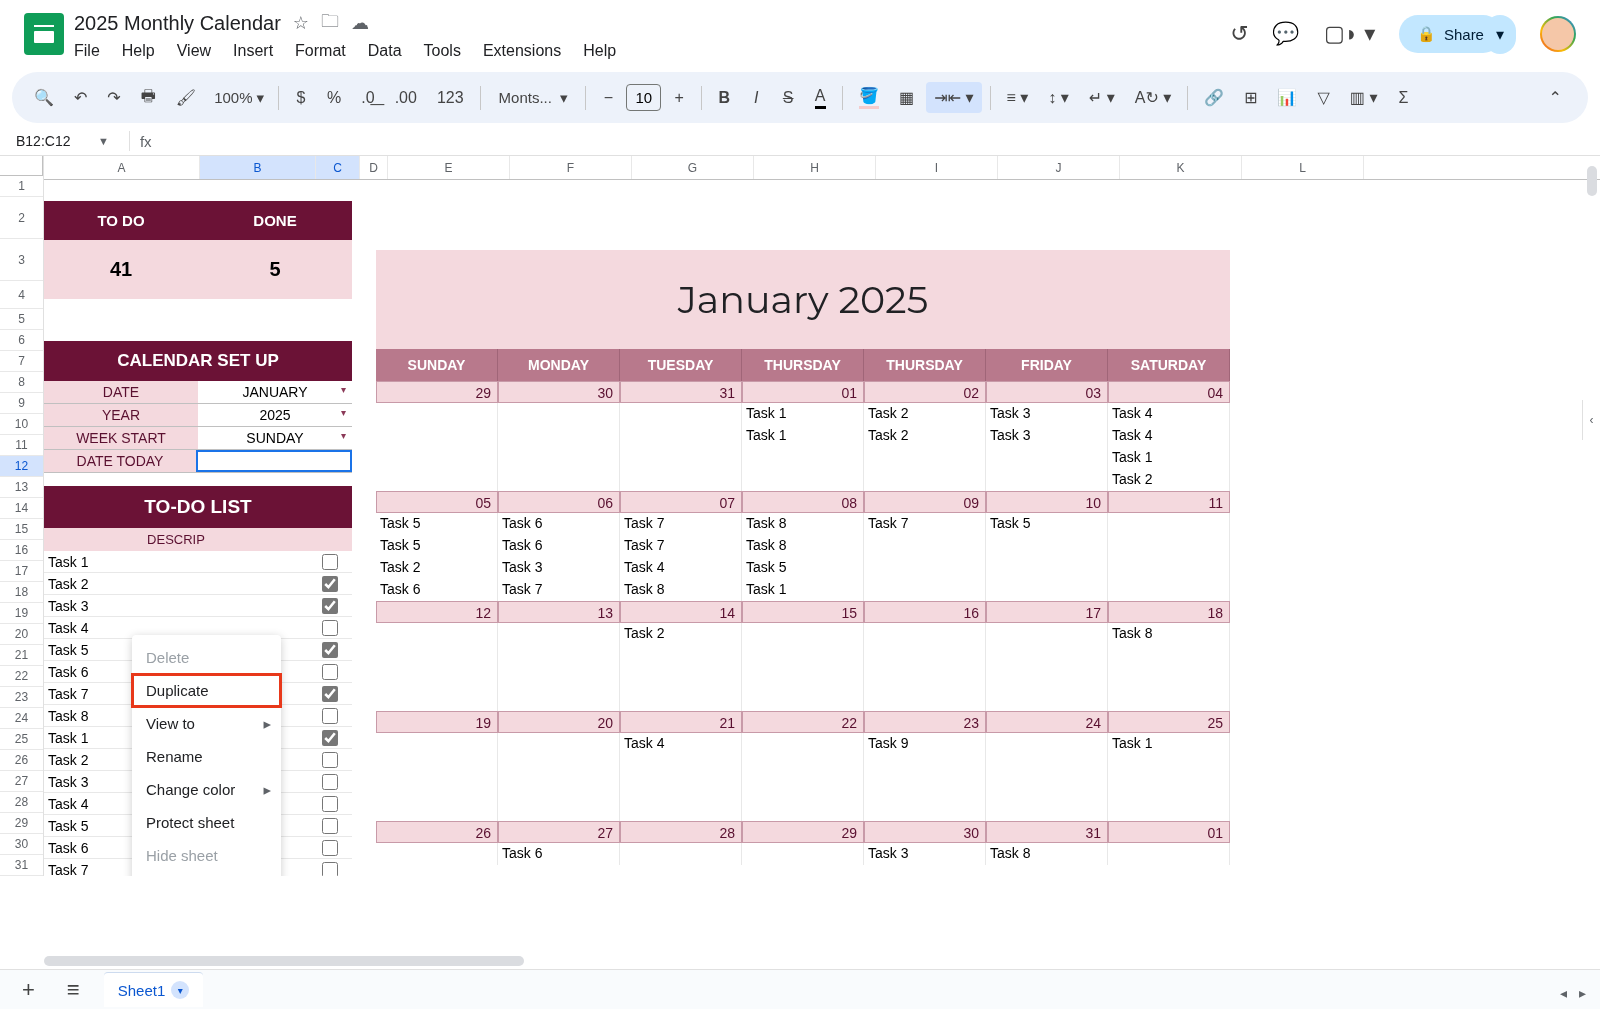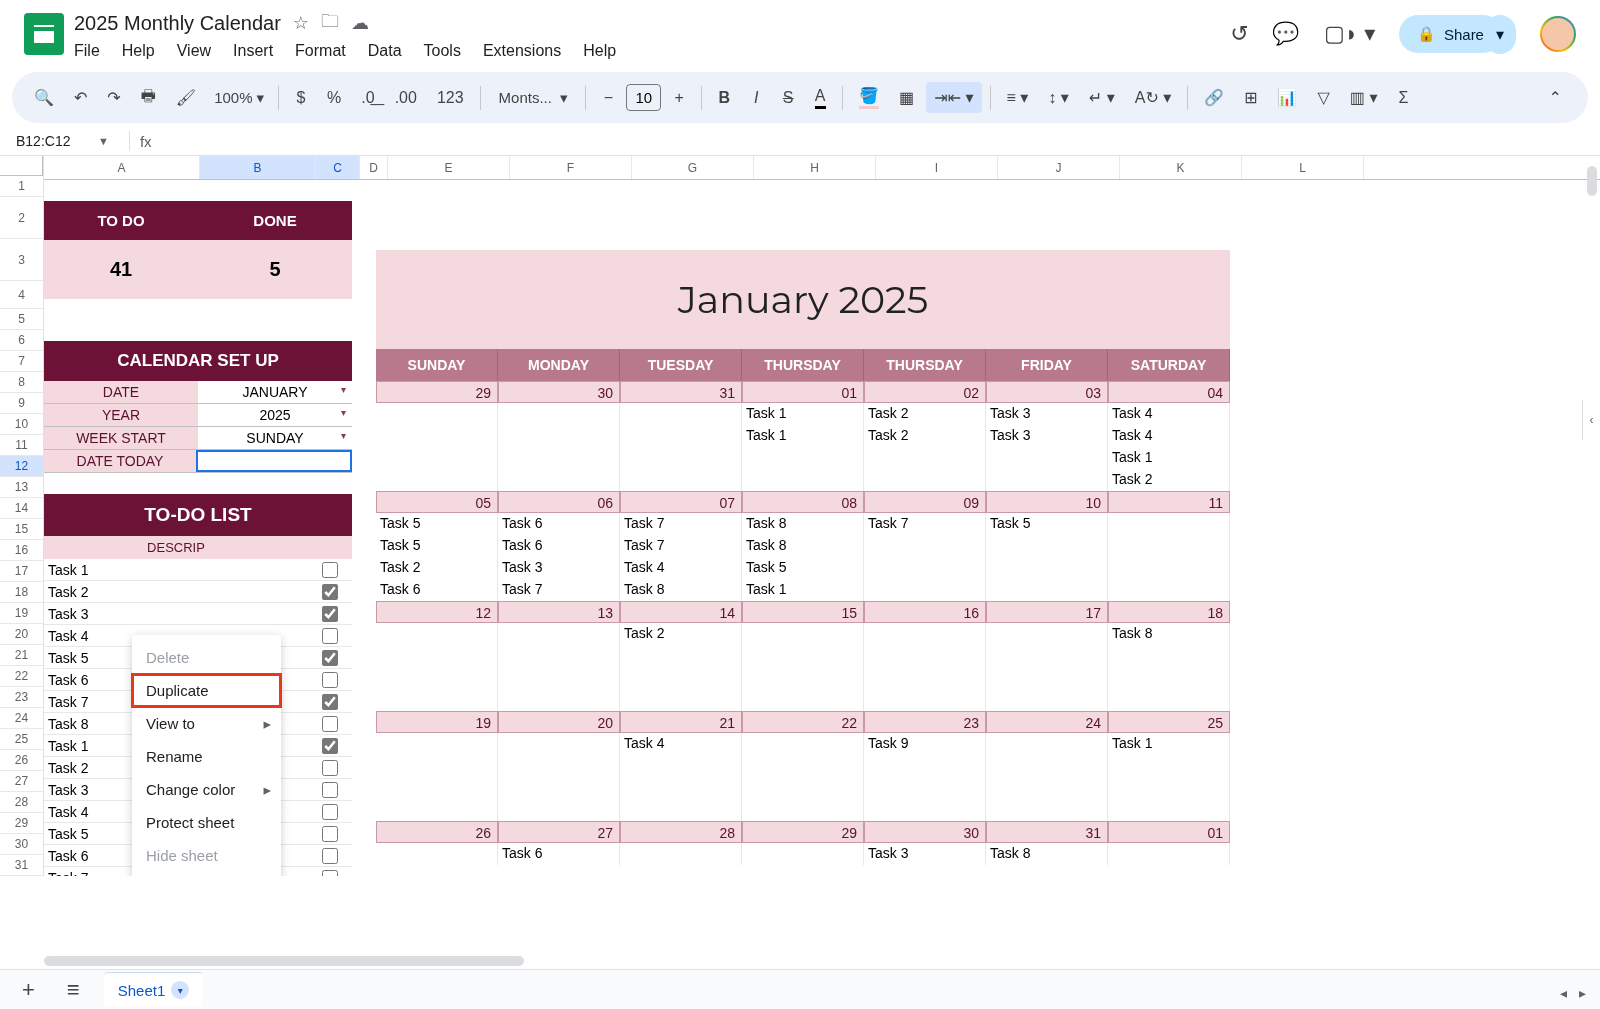--- a/index.html
+++ b/index.html
@@ -60,21 +60,21 @@
 .td-val-row { display: flex; }
 .td-val { flex: 1; background: #f4d9de; text-align: center; padding: 18px 0; font-size: 20px; font-weight: bold; color: #000;}
 
 .setup-head { background: #6b1236; color: #fff; font-weight: bold; text-align: center; padding: 10px 0; font-size: 17px; margin-top: 42px;}
 .setup-row { display: flex; border-bottom: 1px solid #c0c0c0;}
 .setup-label { flex: 1; background: #f4d9de; text-align: center; padding: 3px 0; font-size: 14px; color: #5a1030;}
 .setup-val { flex: 1; background: #fff; text-align: center; padding: 3px 0; font-size: 14px; position: relative;}
 .setup-val.dd::after { content: '▾'; position: absolute; right: 6px; color: #8b3a58; font-size: 10px; }
 .setup-val.selected { border: 2px solid #1a73e8; z-index: 5;}
 
-.todolist-head { background: #6b1236; color: #fff; font-weight: bold; text-align: center; padding: 10px 0; font-size: 19px; margin-top: 21px;}
+.todolist-head { background: #6b1236; color: #fff; font-weight: bold; text-align: center; padding: 10px 0; font-size: 19px; margin-top: 13px;}
 .tl-cols { display: flex; }
 .tl-col { background: #f4d9de; text-align: center; padding: 4px 0; font-size: 13px; color: #5a1030;}
 .tl-row { display: flex; height: 22px; align-items: center; border-bottom: 1px solid #e8e8e8;}
 .tl-desc { width: 264px; padding-left: 4px; font-size: 14px;}
 .tl-check { width: 44px; display: flex; justify-content: center;}
 .tl-check input { width: 16px; height: 16px; accent-color: #777;}
 
 
 .calendar { position: absolute; left: 332px; top: 26px; width: 854px; margin-top: 44px; }
 .cal-title { background: #f4d9de; text-align: center; font-size: 38px; padding: 26px 0; font-family: Montserrat, Arial; color: #202124;}

